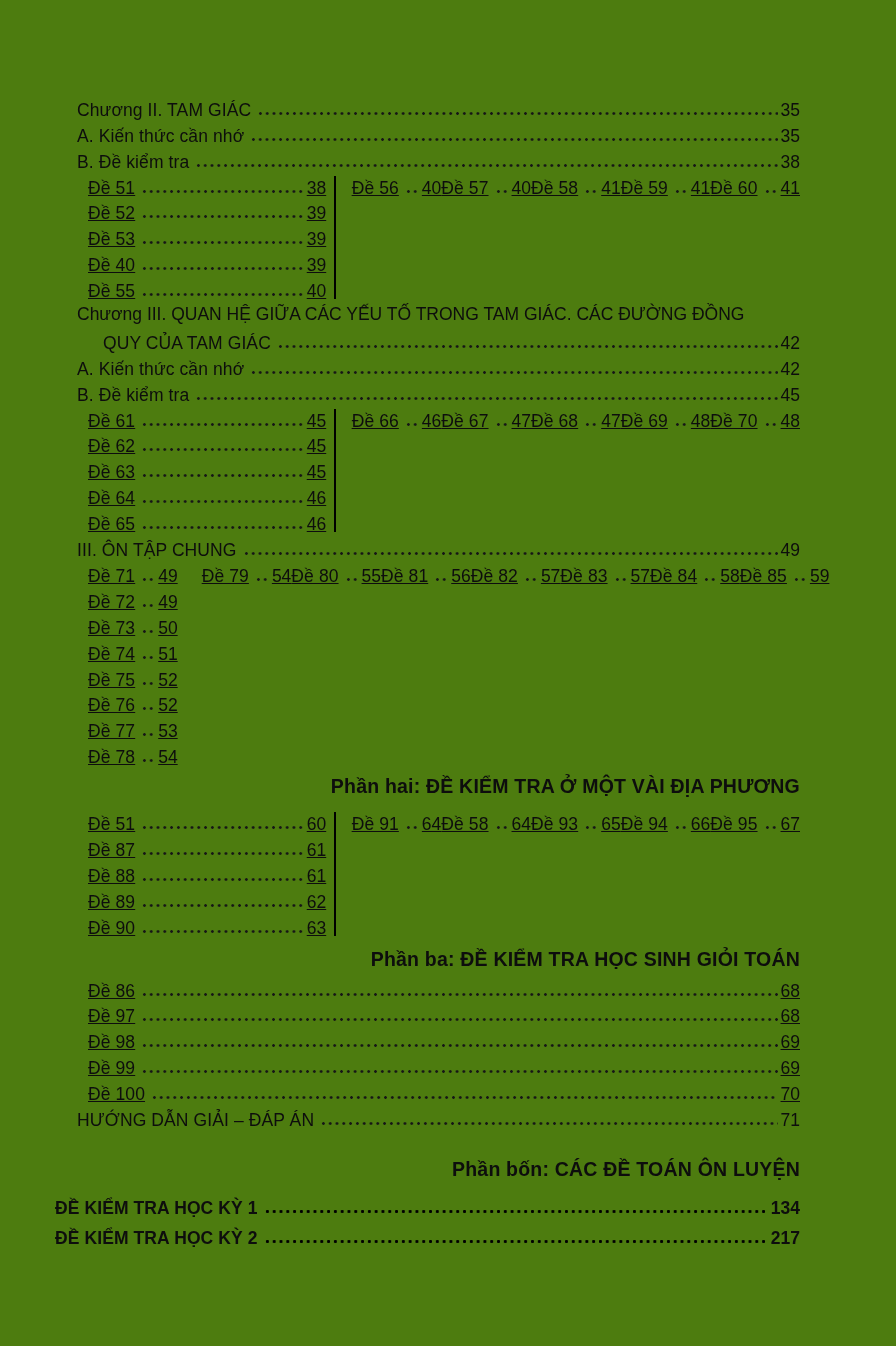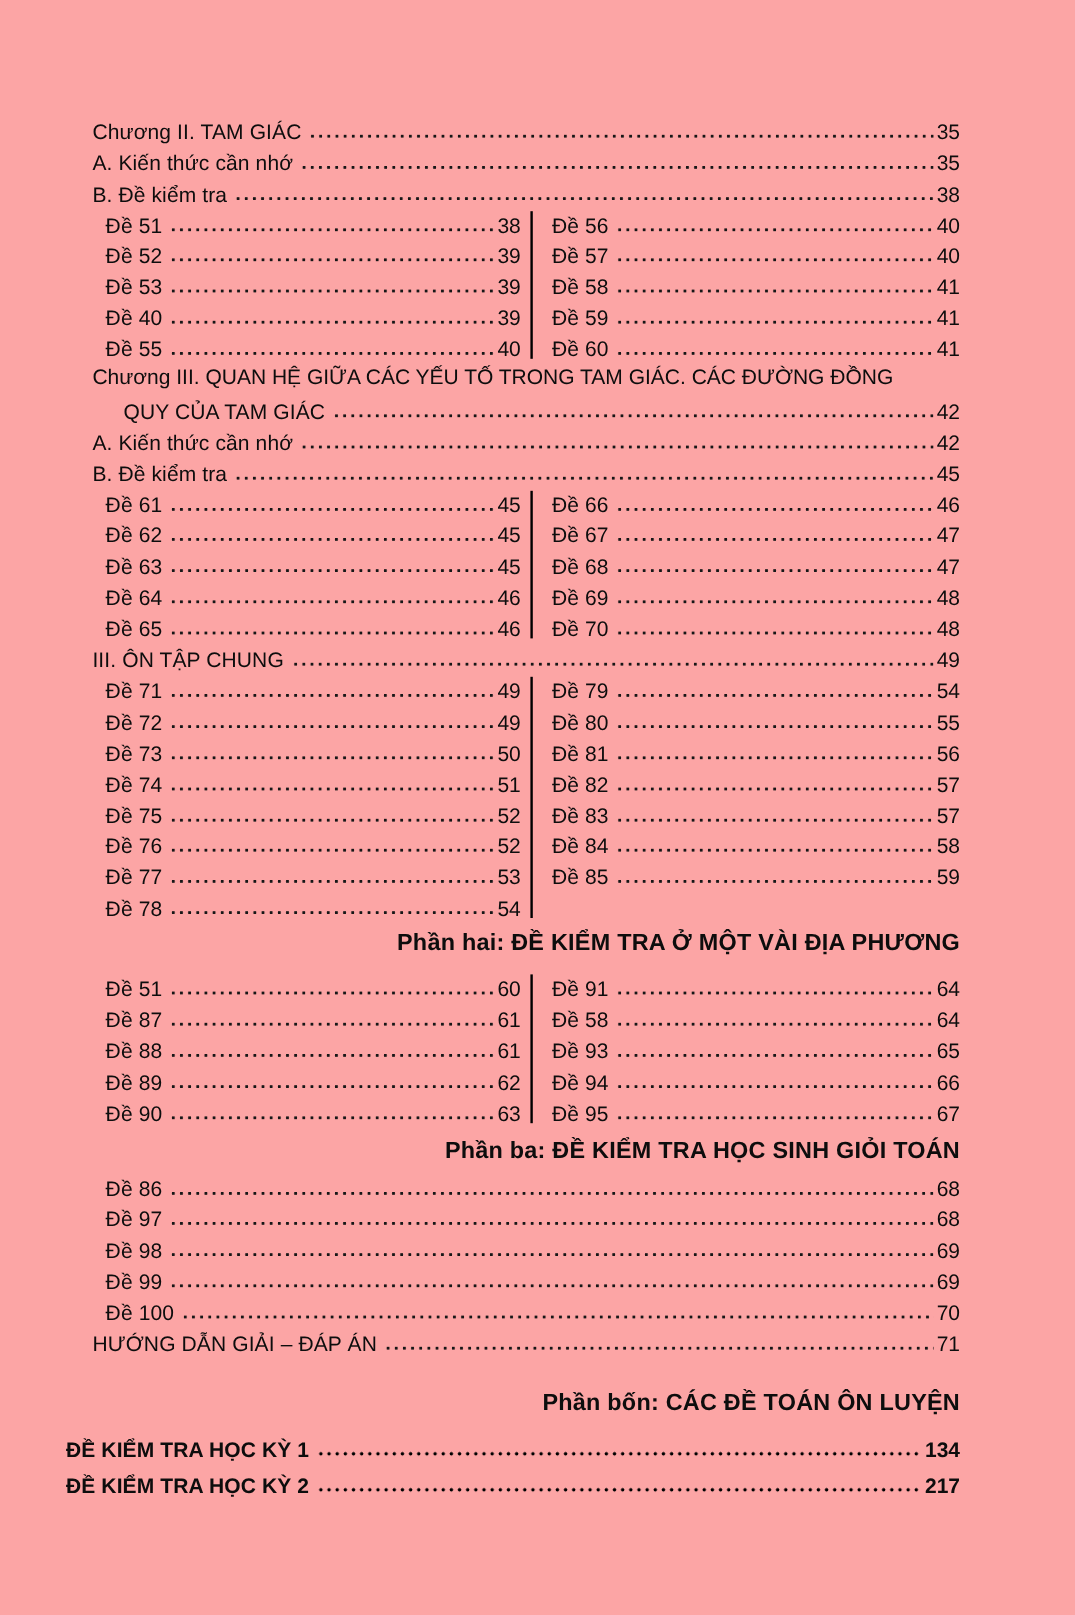--- a/index.html
+++ b/index.html
@@ -2,32 +2,32 @@
 <html lang="vi"><head>
 <meta charset="utf-8">
 <style>
   * { box-sizing: border-box; }
   html, body { margin: 0; padding: 0; background: #ffffff; }
   .page {
     position: relative;
     width: 896px;
     height: 1346px;
     margin: 0 auto;
-    background: #fca5a5;
+    background: #4d7c0f;
     padding: 95px 96px 0 55px;
     font-family: "Liberation Sans", "DejaVu Sans", sans-serif;
     font-size: 17.5px;
     color: #0d0d0d;
     overflow: hidden;
   }
   .toc { display: flex; flex-direction: column; }
 
   .toc-row { display: flex; align-items: flex-end; height: 25.9px; }
   .toc-row.top   { padding-left: 22px; }
-  .toc-row.entry { padding-left: 33px; }
+  .toc-row.entry { padding-left: 33px; text-decoration: underline; }
   .toc-row.bold  { font-weight: bold; height: 29.5px; padding-left: 0; }
 
   .label { white-space: nowrap; letter-spacing: 0.1px; }
   .page-num { white-space: nowrap; }
 
   .dots {
     flex: 1 1 auto;
     min-width: 14px;
     height: 7px;
     margin: 0 3px 4px 6px;
@@ -35,21 +35,21 @@
     background-size: 6.8px 7px;
     background-repeat: repeat-x;
     background-position: left bottom;
   }
   .bold .dots { background-image: radial-gradient(circle, #000 1.3px, rgba(0,0,0,0) 1.7px); }
 
   .twocol { display: flex; align-items: stretch; }
   .tc-left  { width: 387px; display: flex; flex-direction: column; }
   .tc-left .toc-row { padding-left: 33px; padding-right: 8px; }
   .tc-divider { width: 2px; background: #000; margin: 3px 0; }
-  .tc-right { flex: 1 1 auto; display: flex; flex-direction: column; padding-left: 16px; }
+  .tc-right { flex: 1 1 auto; display: flex; padding-left: 16px; }
   .tc-right .toc-row { padding-left: 0; }
 
   .part-heading {
     text-align: right;
     font-weight: bold;
     font-size: 19.5px;
     line-height: 27px;
     margin: 5px 0 9px 0;
     letter-spacing: 0.2px;
   }

